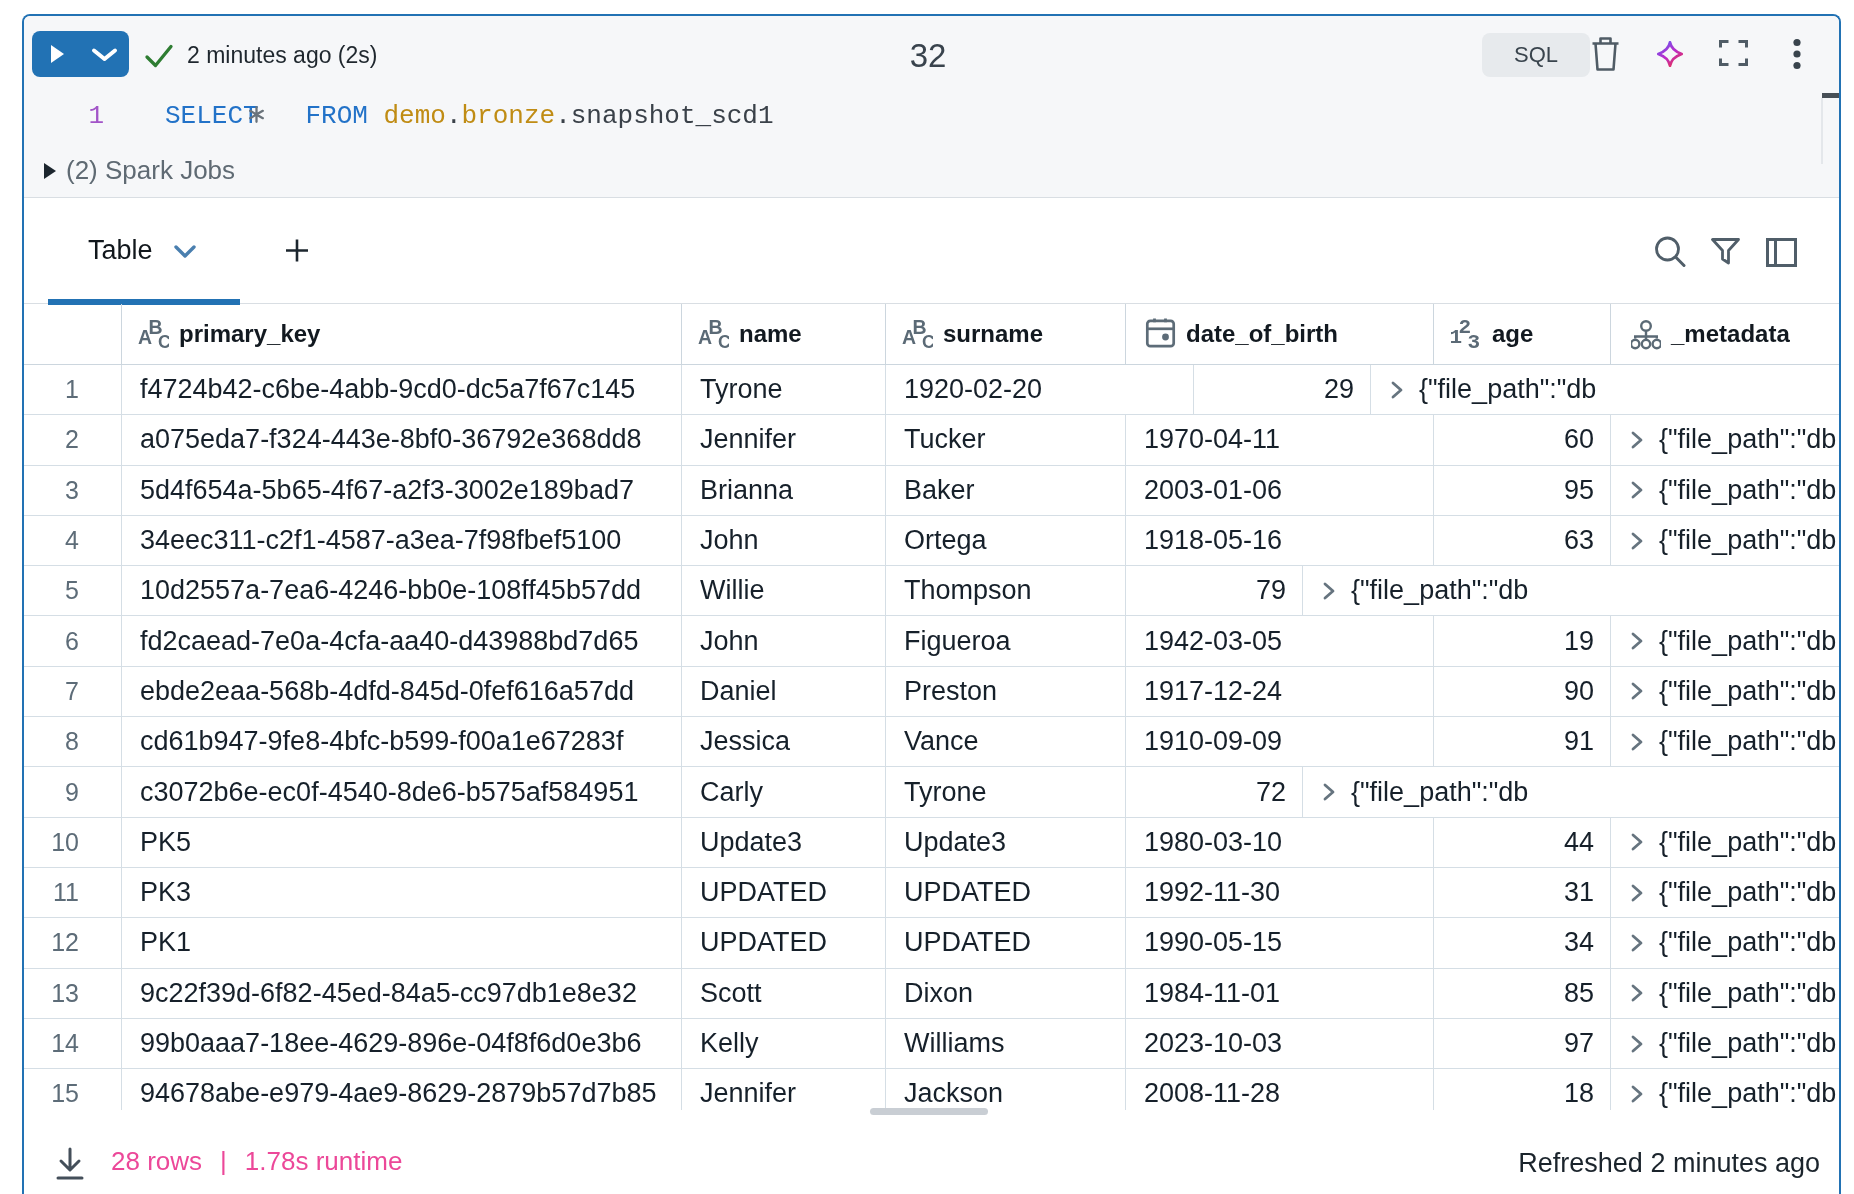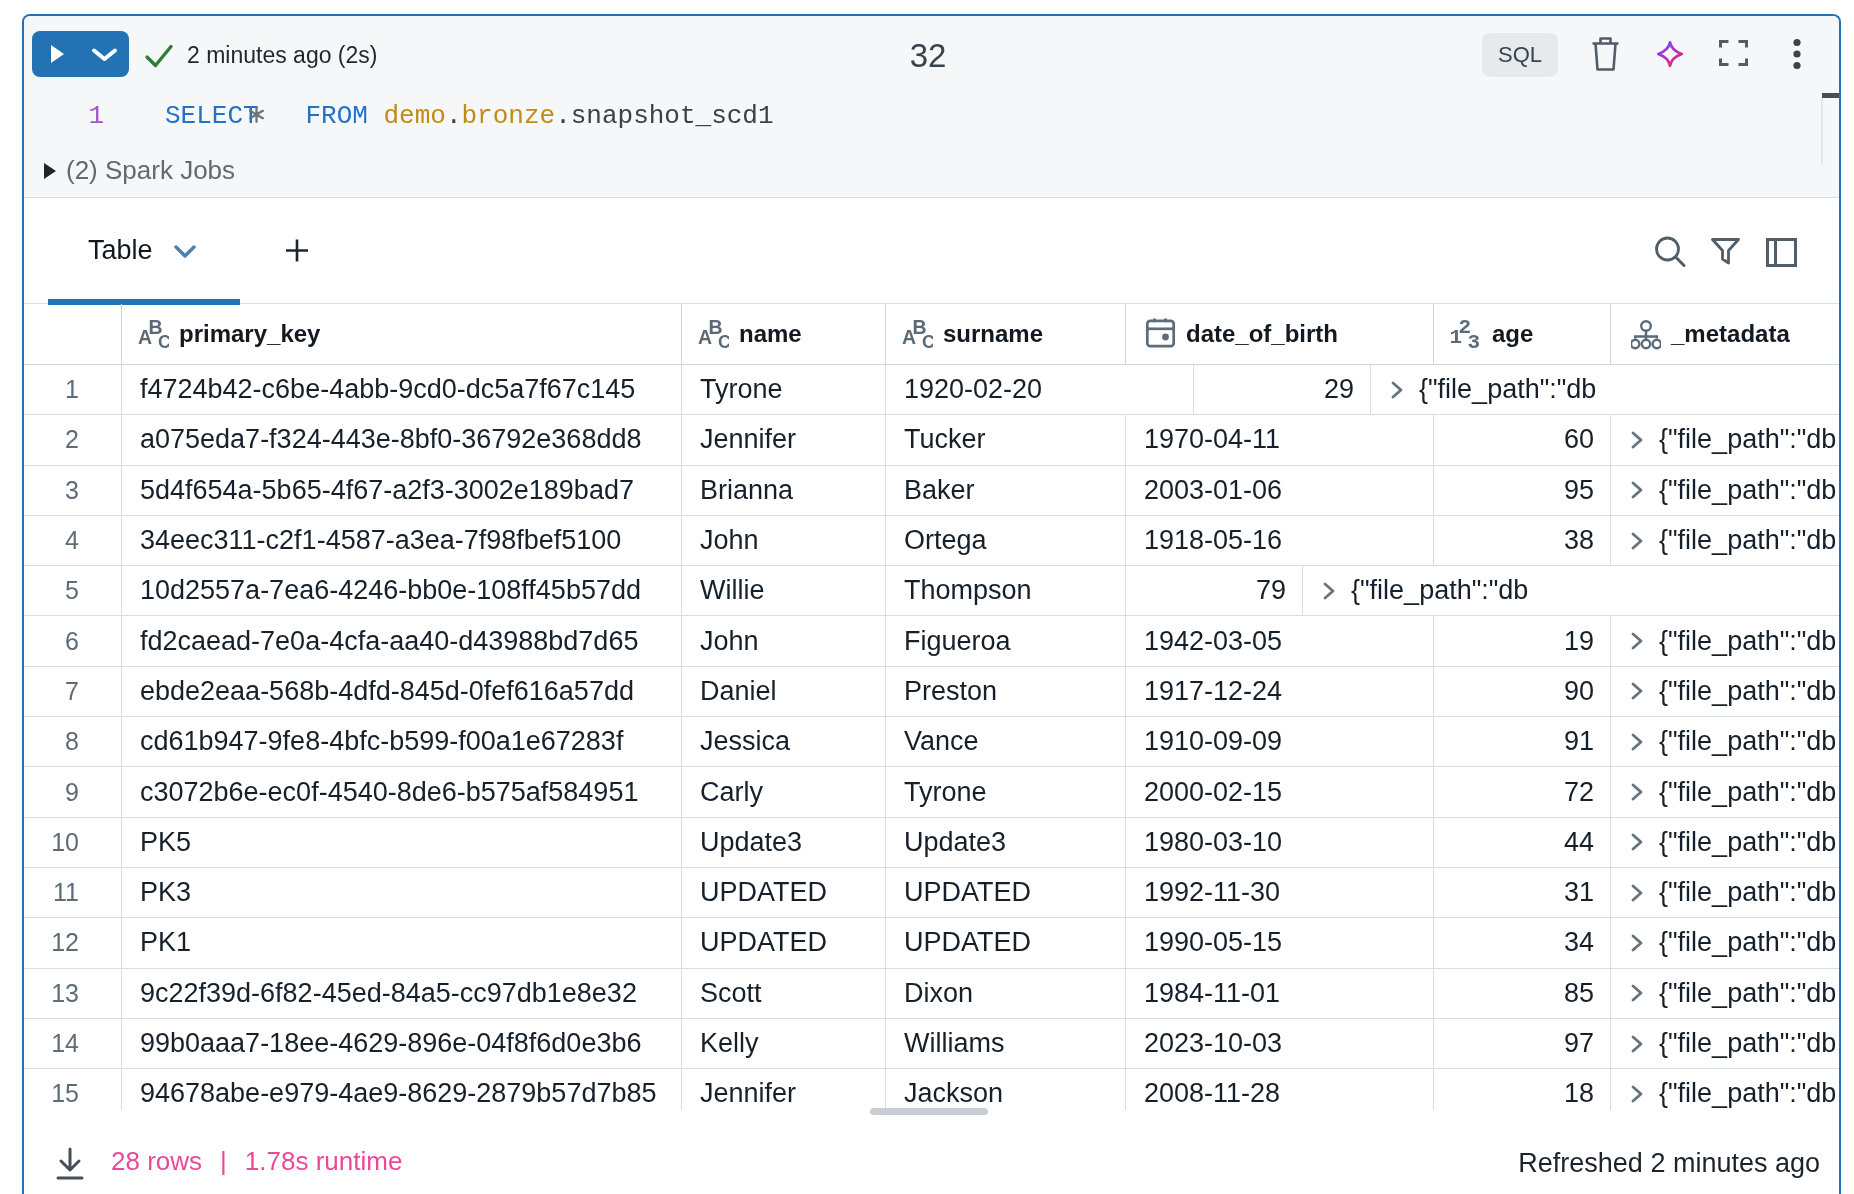--- a/index.html
+++ b/index.html
@@ -15,21 +15,21 @@
   }
   .runbtn {
     position:absolute; left:8px; top:15px; width:97px; height:46px;
     background:#2272b4; border-radius:8px;
   }
   .runbtn svg { position:absolute; }
   .checkmark { position:absolute; left:119px; top:27px; }
   .agotext { position:absolute; left:163px; top:26px; font-size:23px; color:#1f272e; }
   .cellnum { position:absolute; left:0; top:21px; width:1808px; text-align:center; font-size:33px; color:#39434d; }
   .sqlchip {
-    position:absolute; left:1458px; top:17px; width:76px; height:44px;
+    position:absolute; left:1458px; top:17px; width:108px; height:44px;
     background:#e7eaed; border-radius:8px; text-align:center;
     font-size:22px; color:#39444d; line-height:44px;
   }
   .icon { position:absolute; }
   .codeline { position:absolute; left:0; top:85px; width:100%; height:40px; font-family:"Liberation Mono",monospace; font-size:26px; }
   .lineno { position:absolute; left:20px; top:0; width:60px; text-align:right; color:#a254c8; }
   .codetext { position:absolute; left:109px; top:0; white-space:pre; color:#3a4149;margin-left:32px; }
   .kw { color:#2272c8; }
   .gold { color:#c08c14; }
   .op { color:#6a7680; }
@@ -200,21 +200,21 @@
         <div class="c c6"><svg class="mchev" width="16" height="24" viewBox="0 0 16 24">
             <path d="M4 5 L12 12 L4 19" stroke="#66747f" stroke-width="2.8" fill="none" stroke-linecap="round" stroke-linejoin="round"></path>
           </svg>{"file_path":"db</div>
       </div>
 <div class="trow">
         <div class="c c0">4</div>
         <div class="c c1">34eec311-c2f1-4587-a3ea-7f98fbef5100</div>
         <div class="c c2">John</div>
         <div class="c c3">Ortega</div>
         <div class="c c4">1918-05-16</div>
-        <div class="c c5">38</div>
+        <div class="c c5">63</div>
         <div class="c c6"><svg class="mchev" width="16" height="24" viewBox="0 0 16 24">
             <path d="M4 5 L12 12 L4 19" stroke="#66747f" stroke-width="2.8" fill="none" stroke-linecap="round" stroke-linejoin="round"></path>
           </svg>{"file_path":"db</div>
       </div>
 <div class="trow">
         <div class="c c0">5</div>
         <div class="c c1">10d2557a-7ea6-4246-bb0e-108ff45b57dd</div>
         <div class="c c2">Willie</div>
         <div class="c c3">Thompson</div>
         <div class="c c5">79</div>
@@ -253,21 +253,20 @@
         <div class="c c5">91</div>
         <div class="c c6"><svg class="mchev" width="16" height="24" viewBox="0 0 16 24">
             <path d="M4 5 L12 12 L4 19" stroke="#66747f" stroke-width="2.8" fill="none" stroke-linecap="round" stroke-linejoin="round"></path>
           </svg>{"file_path":"db</div>
       </div>
 <div class="trow">
         <div class="c c0">9</div>
         <div class="c c1">c3072b6e-ec0f-4540-8de6-b575af584951</div>
         <div class="c c2">Carly</div>
         <div class="c c3">Tyrone</div>
-        <div class="c c4">2000-02-15</div>
         <div class="c c5">72</div>
         <div class="c c6"><svg class="mchev" width="16" height="24" viewBox="0 0 16 24">
             <path d="M4 5 L12 12 L4 19" stroke="#66747f" stroke-width="2.8" fill="none" stroke-linecap="round" stroke-linejoin="round"></path>
           </svg>{"file_path":"db</div>
       </div>
 <div class="trow">
         <div class="c c0">10</div>
         <div class="c c1">PK5</div>
         <div class="c c2">Update3</div>
         <div class="c c3">Update3</div>

